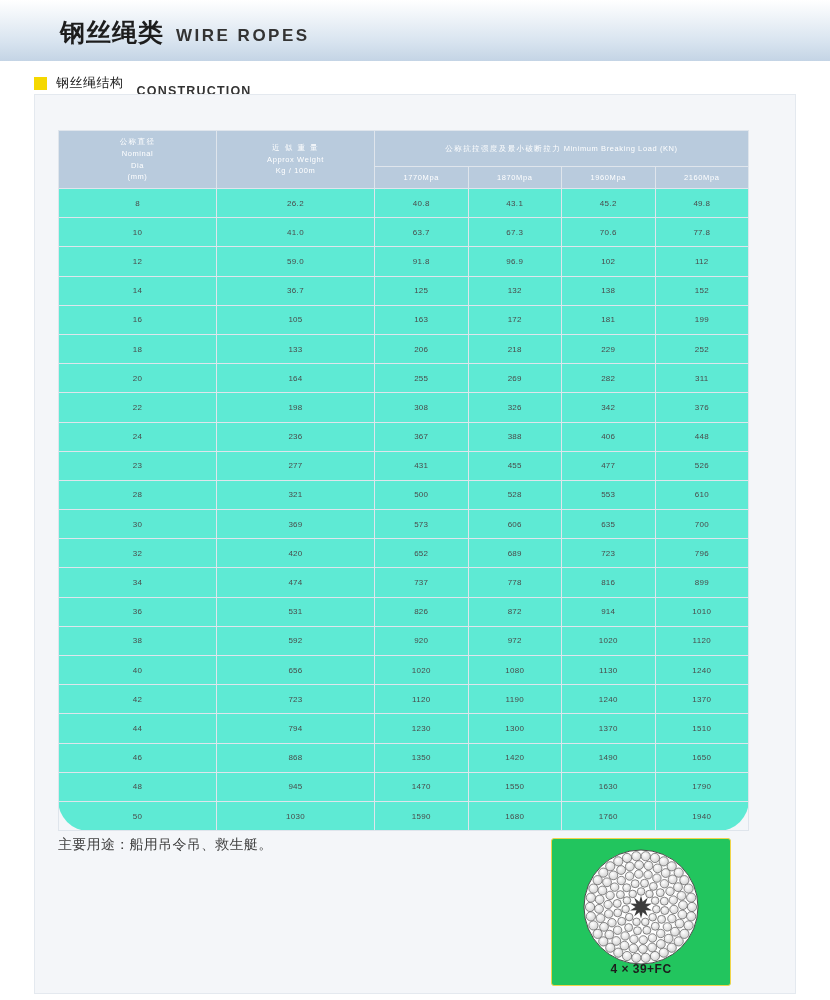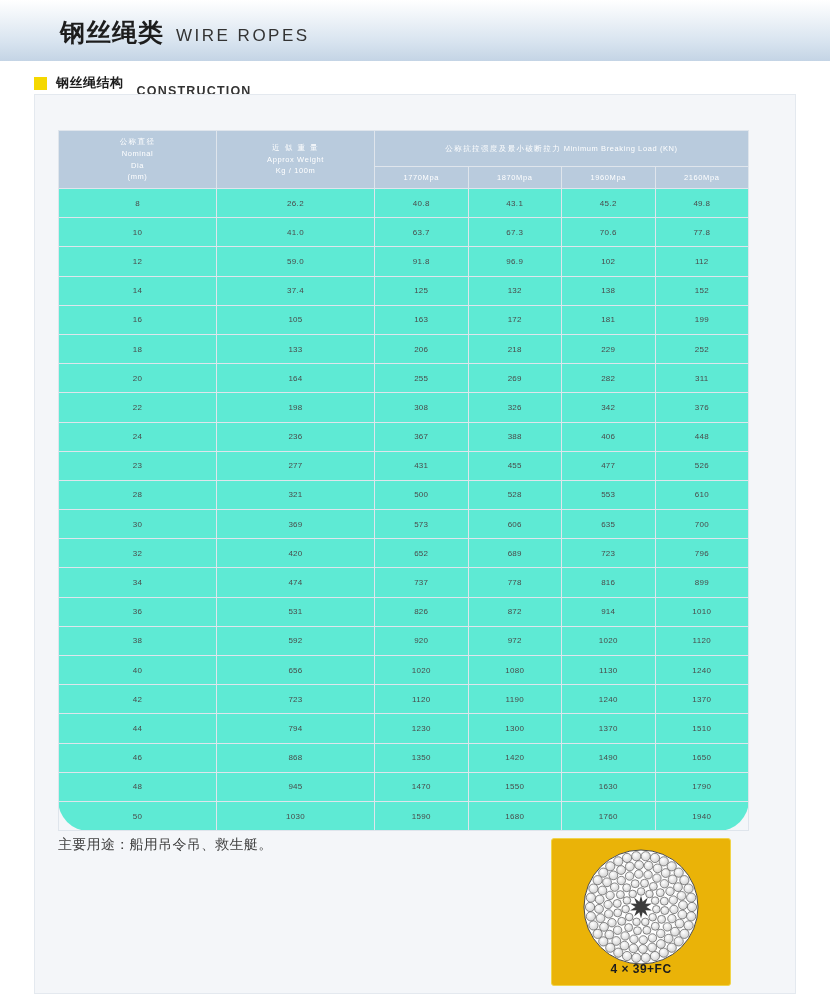--- a/index.html
+++ b/index.html
@@ -35,42 +35,42 @@
   }
   .banner-cn {
     font-family: "DejaVu Sans", sans-serif;
     font-size: 25px;
     font-weight: bold;
     color: #1d1d1d;
     letter-spacing: 1px;
   }
   .banner-en {
     font-size: 17px;
-    font-weight: normal;
+    font-weight: bold;
     color: #333333;
     letter-spacing: 2.5px;
   }
 
   
   .subhead {
     position: absolute;
     left: 34px; top: 68px;
     display: flex;
     align-items: center;
     gap: 9px;
   }
   .swatch {
     width: 13px; height: 13px;
     background: #f5d800;
     display: inline-block;
   }
   .subhead-cn {
     font-family: "DejaVu Sans", sans-serif;
     font-size: 13px;
-    font-weight: bold;
+    font-weight: normal;
     color: #1d1d1d;
     letter-spacing: 0.5px;
   }
   .subhead-en {
     font-size: 12.5px;
     font-weight: bold;
     color: #333333;
     letter-spacing: 1.2px;
     margin-left: 4px;
     margin-top: 16px;
@@ -143,21 +143,21 @@
     font-size: 14px;
     color: #3f3f3f;
     letter-spacing: 0.3px;
   }
 
   
   .diagram-box {
     position: absolute;
     left: 551px; top: 838px;
     width: 180px; height: 148px;
-    background: #eab308;
+    background: #22c55e;
     border: 1px solid #f0d44a;
     border-radius: 3px;
   }
   .diagram-svg {
     position: absolute;
     left: 50%;
     top: 8px;
     transform: translateX(-50%);
   }
   .diagram-label {
@@ -246,21 +246,21 @@
           <tr>
             <td>12</td>
             <td>59.0</td>
             <td>91.8</td>
             <td>96.9</td>
             <td>102</td>
             <td>112</td>
           </tr>
           <tr>
             <td>14</td>
-            <td>37.4</td>
+            <td>36.7</td>
             <td>125</td>
             <td>132</td>
             <td>138</td>
             <td>152</td>
           </tr>
           <tr>
             <td>16</td>
             <td>105</td>
             <td>163</td>
             <td>172</td>

